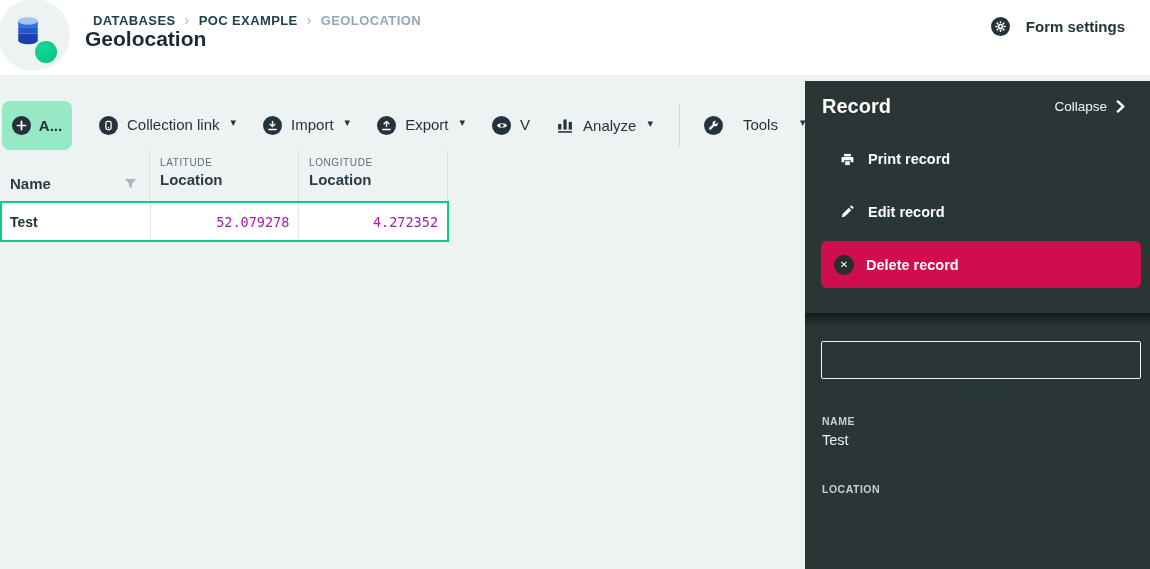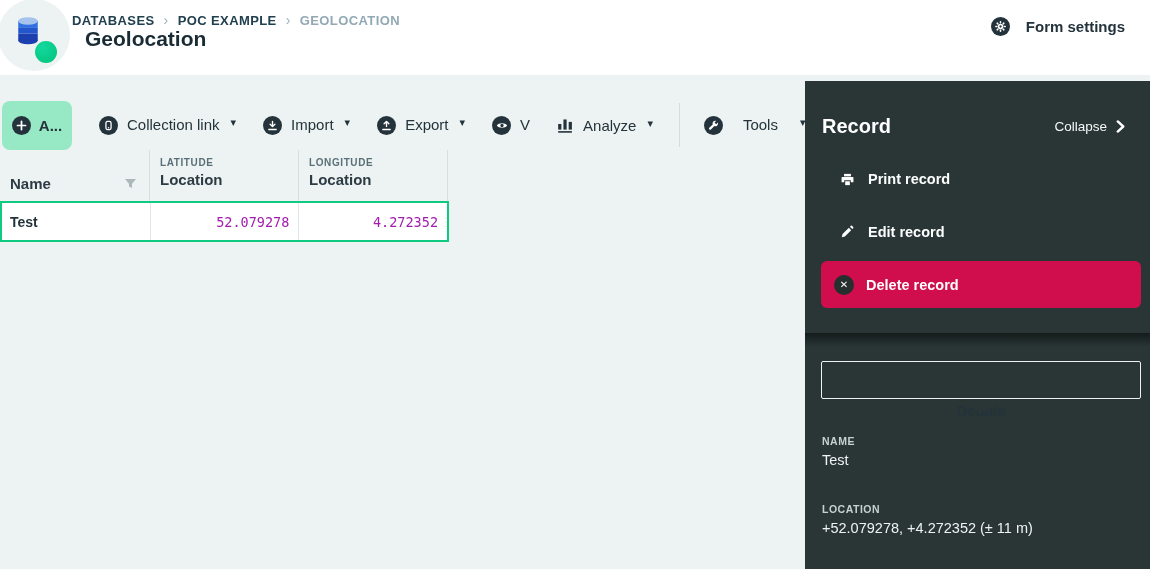--- a/index.html
+++ b/index.html
@@ -8,21 +8,21 @@
     position:relative; overflow:hidden; background:#ffffff;
     font-family:"Liberation Sans","DejaVu Sans",sans-serif; color:#24333b;
   }
   
   .topbar { position:absolute; top:0; left:0; width:1150px; height:75px; background:#fff; }
   .avatar { position:absolute; top:-1px; left:-2px; width:72px; height:72px; border-radius:50%;
             background:#edf3f3; }
   .avatar svg.cyl { position:absolute; left:16px; top:15px; }
   .avatar .dot { position:absolute; left:37px; top:42px; width:22px; height:22px; border-radius:50%;
                  background:radial-gradient(circle at 35% 30%, #14d89e, #00c279); }
-  .crumbs { position:absolute; left:72px; top:12px; display:flex; align-items:center; gap:9px;
+  .crumbs { position:absolute; left:93px; top:12px; display:flex; align-items:center; gap:9px;
             font-size:13px; font-weight:700; letter-spacing:.4px; }
   .crumb { color:#21404f; cursor:pointer; }
   .crumb.muted { color:#92a9b5; }
   .crumb-sep { color:#9db0ba; font-weight:400; font-size:14px; }
   .page-title { position:absolute; left:85px; top:27px; font-size:21px; font-weight:700; color:#1a2b35; }
   .form-settings { position:absolute; right:25px; top:17px; display:flex; align-items:center; gap:16px;
                    cursor:pointer; font-size:15px; font-weight:700; color:#24333b; }
   
   .content { position:absolute; top:75px; left:0; width:1150px; height:494px; background:#edf3f2; }
   
@@ -35,33 +35,33 @@
   .tb-item { display:flex; gap:9px; margin-left:27px; cursor:pointer;
              font-weight:400; font-size:15px; color:#24333b; }
   .caret { font-size:11px; color:#24333b; margin-left:2px; }
   .tb-divider { width:1px; height:44px; background:#d3dcdb; margin:0 12px 0 26px; }
   
   .thead { position:absolute; top:150px; left:0; width:449px; height:51px; display:flex; }
   .th { border-right:1px solid #d7e0df; position:relative; }
   .th-name { width:150px; }
   .th-col { width:149px; padding:7px 0 0 10px; }
   .th-name .lbl { position:absolute; left:10px; bottom:9px; }
-  .cap { font-size:10px; font-weight:700; letter-spacing:.6px; color:#5a7078; }
+  .cap { font-size:10px; font-weight:400; letter-spacing:.6px; color:#5a7078; }
   .lbl { font-size:15px; font-weight:600; color:#2c3b44; margin-top:3px; }
   .funnel { position:absolute; right:12px; bottom:12px; cursor:pointer; }
   .trow { position:absolute; top:201px; left:0; width:449px; height:41px; background:#fff;
           border:2px solid #0fca81; display:flex; cursor:pointer; }
   .td { display:flex; align-items:center; }
   .td-name { width:148px; padding-left:8px; font-weight:700; font-size:14px; }
   .td-num { width:149px; justify-content:flex-end; padding-right:9px;
             font-family:"DejaVu Sans Mono",monospace; font-size:13.5px; color:#a21caf;
             border-left:1px solid #dfe7e6; }
   
   .panel { position:absolute; left:805px; top:81px; width:345px; height:488px; background:#293635; color:#fff; }
-  .panel-header { padding:34px 24px 0 17px; display:flex; justify-content:space-between; align-items:center; }
+  .panel-header { padding:14px 24px 0 17px; display:flex; justify-content:space-between; align-items:center; }
   .panel-title { font-size:20px; font-weight:700; }
   .collapse { display:flex; align-items:center; gap:8px; font-size:13.5px; cursor:pointer; color:#f4f8f7; }
   .menu-item { margin:29px 16px 0 34px; display:flex; align-items:center; gap:13px; height:24px;
                cursor:pointer; font-weight:700; font-size:14.5px; color:#fdfefe; }
   .menu-item .mi-icon { width:16px; display:inline-flex; justify-content:center; flex:none; }
   .delete-btn { margin:17px 9px 0 16px; height:47px; border-radius:6px; background:#d00d4d;
                 display:flex; align-items:center; gap:12px; padding-left:13px; cursor:pointer;
                 font-weight:700; font-size:14.5px; color:#fff; }
   .x-circle { width:20px; height:20px; border-radius:50%; background:#242f2e; color:#fff;
               display:inline-flex; align-items:center; justify-content:center; font-size:10px; font-weight:700; flex:none; }
@@ -281,15 +281,14 @@
   <div class="panel-sep"></div>
 
   <div class="tabs">
     <div class="tab tab-active">Details</div>
   </div>
 
   <div class="fields">
     <div class="f-label first">NAME</div>
     <div class="f-value">Test</div>
     <div class="f-label">LOCATION</div>
-    <div class="f-value">+52.079278, +4.272352 (± 11 m)</div>
   </div>
 </div>
 
 </body></html>

